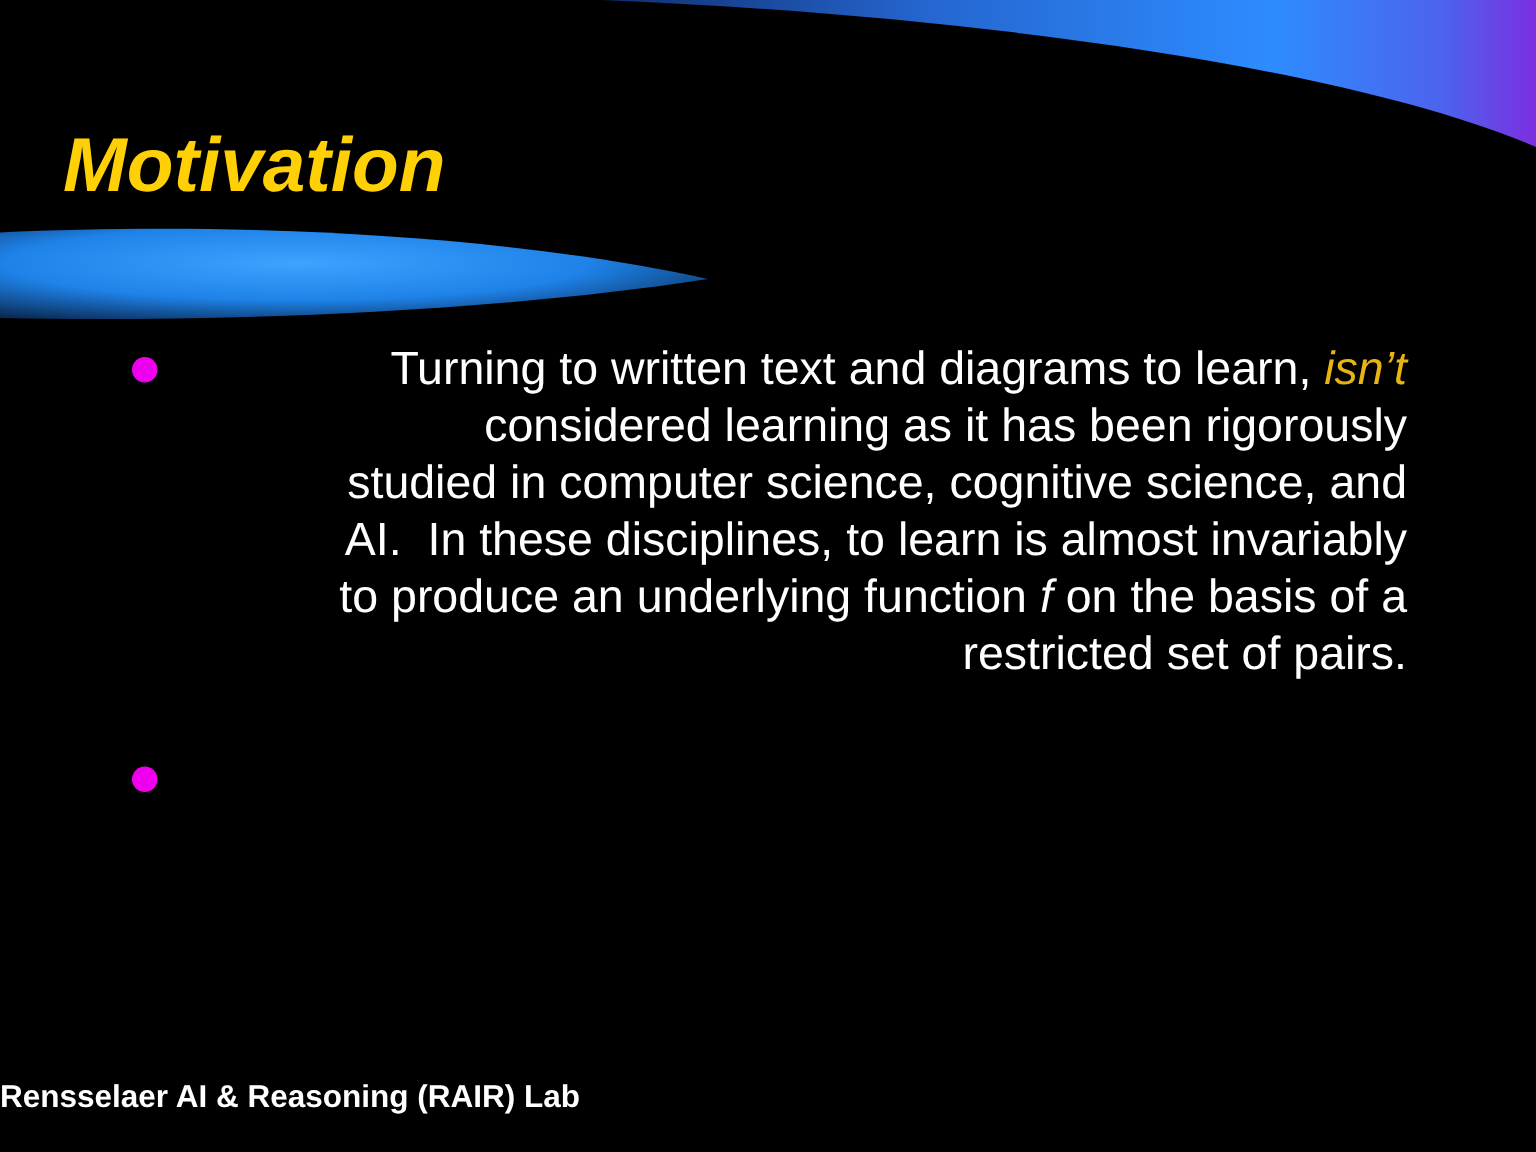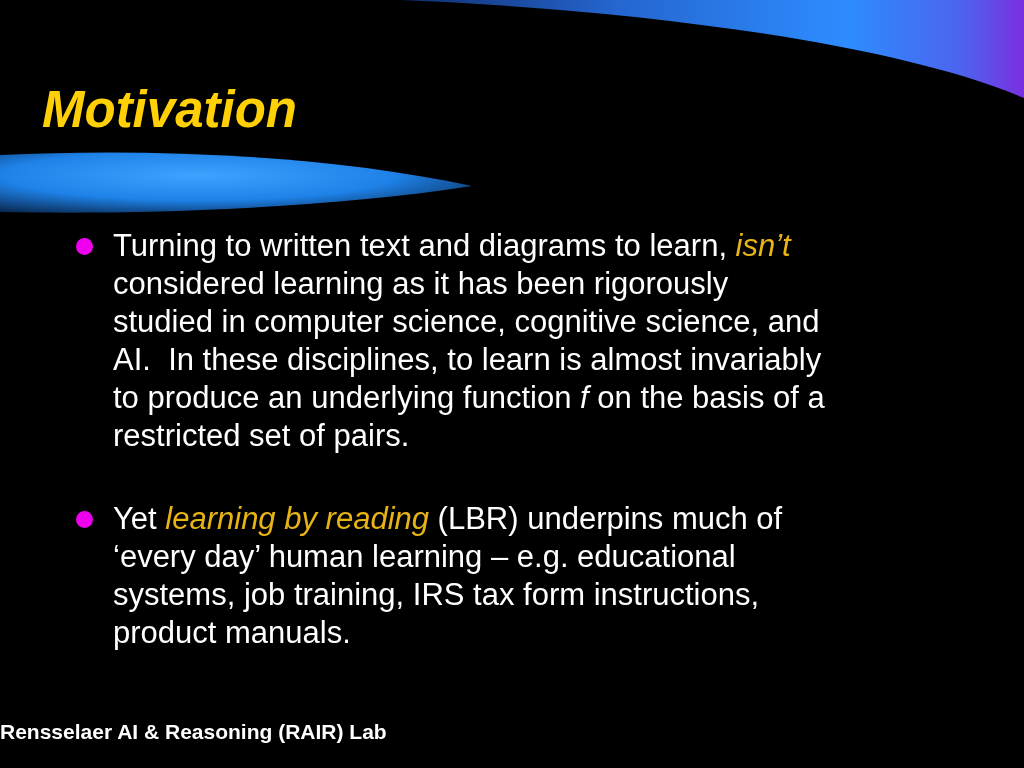--- a/index.html
+++ b/index.html
@@ -31,26 +31,27 @@
     font-size: 51px;
     line-height: 1.1;
     font-style: italic;
     font-weight: 700;
     letter-spacing: 0px;
     color: var(--title-color, #FFD005);
     white-space: nowrap;
   }
   .bullet-list {
     position: absolute;
-    left: 76px;
+    left: 88px;
     top: 227px;
     width: 850px;
     margin: 0;
     padding: 0;
     list-style: none;
+    text-align: right;
   }
   .bullet {
     position: relative;
     padding-left: 37px;
     margin: 0 0 45px 0;
     color: var(--body-color, #FFFFFF);
     font-size: 31px;
     line-height: 38px;
   }
   .marker {
@@ -109,18 +110,18 @@
         <stop offset="1" stop-color="#082448"></stop>
       </radialGradient>
     </defs>
     <path d="M 0,6 C 150,-1 330,6 472,37 C 330,59 150,66 0,63 Z" fill="url(#gSwoosh)"></path>
   </svg>
 
   <div class="slide-title">Motivation</div>
 
   <ul class="bullet-list">
       <li class="bullet"><span class="marker"></span><span class="bullet-text"><span>Turning to written text and diagrams to learn, </span><span class="seg-em">isn’t</span><br><span>considered learning as it has been rigorously</span><br><span>studied in computer science, cognitive science, and</span><br><span>AI.  In these disciplines, to learn is almost invariably</span><br><span>to produce an underlying function </span><span class="seg-if">f</span><span> on the basis of a</span><br><span>restricted set of pairs.</span></span></li>
-      <li class="bullet"><span class="marker"></span><span class="bullet-text"><span>Yet </span><span class="seg-em">learning by reading</span><span> (LBR) underpins much of</span><br><span>‘every day’ human learning – e.g. educational</span><br><span>systems, job training, IRS tax form instructions,</span><br><span>product manuals.</span></span></li>
+      <li class="bullet"><span class="marker"></span></li>
     </ul>
 
   <div class="slide-footer">Rensselaer AI &amp; Reasoning (RAIR) Lab</div>
 
 </div>
 
 </body></html>

